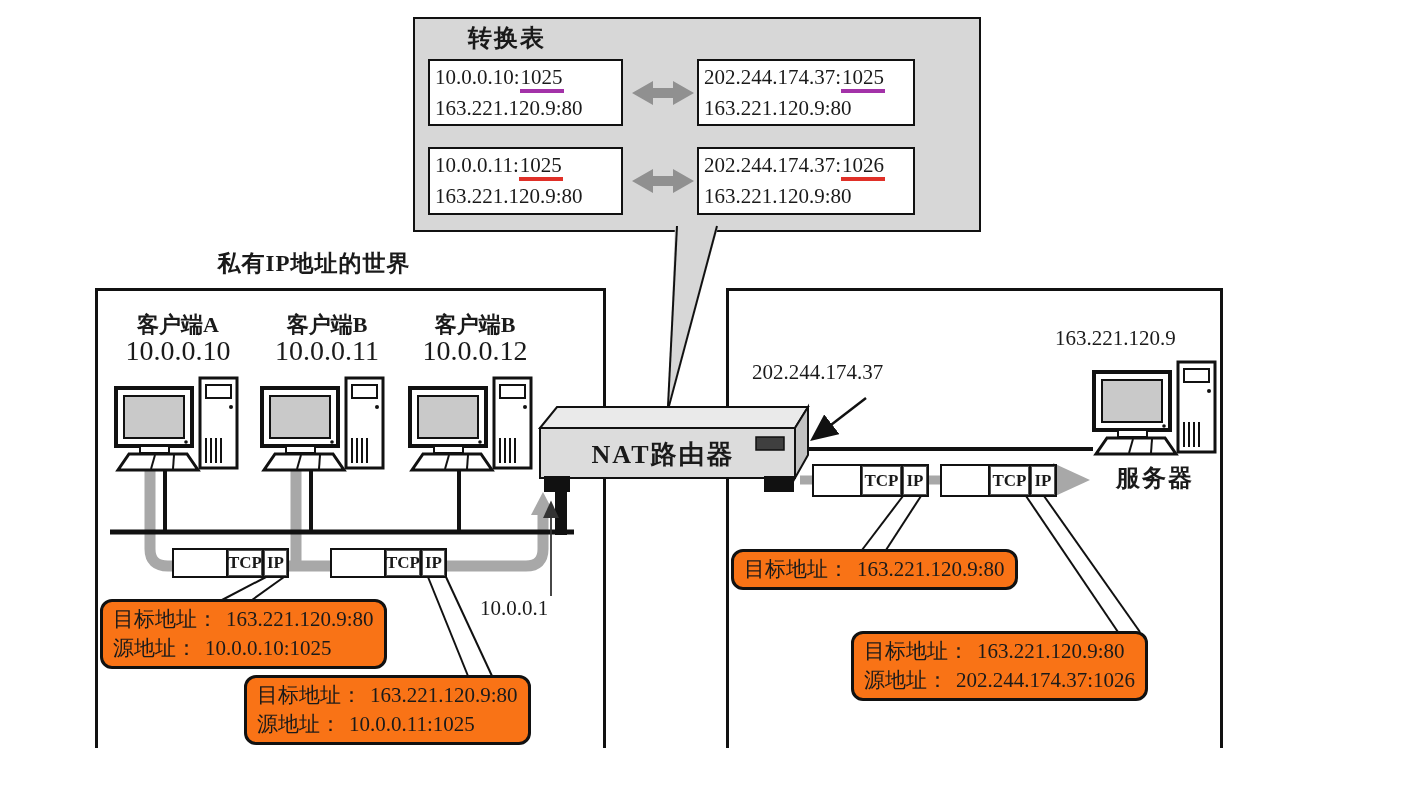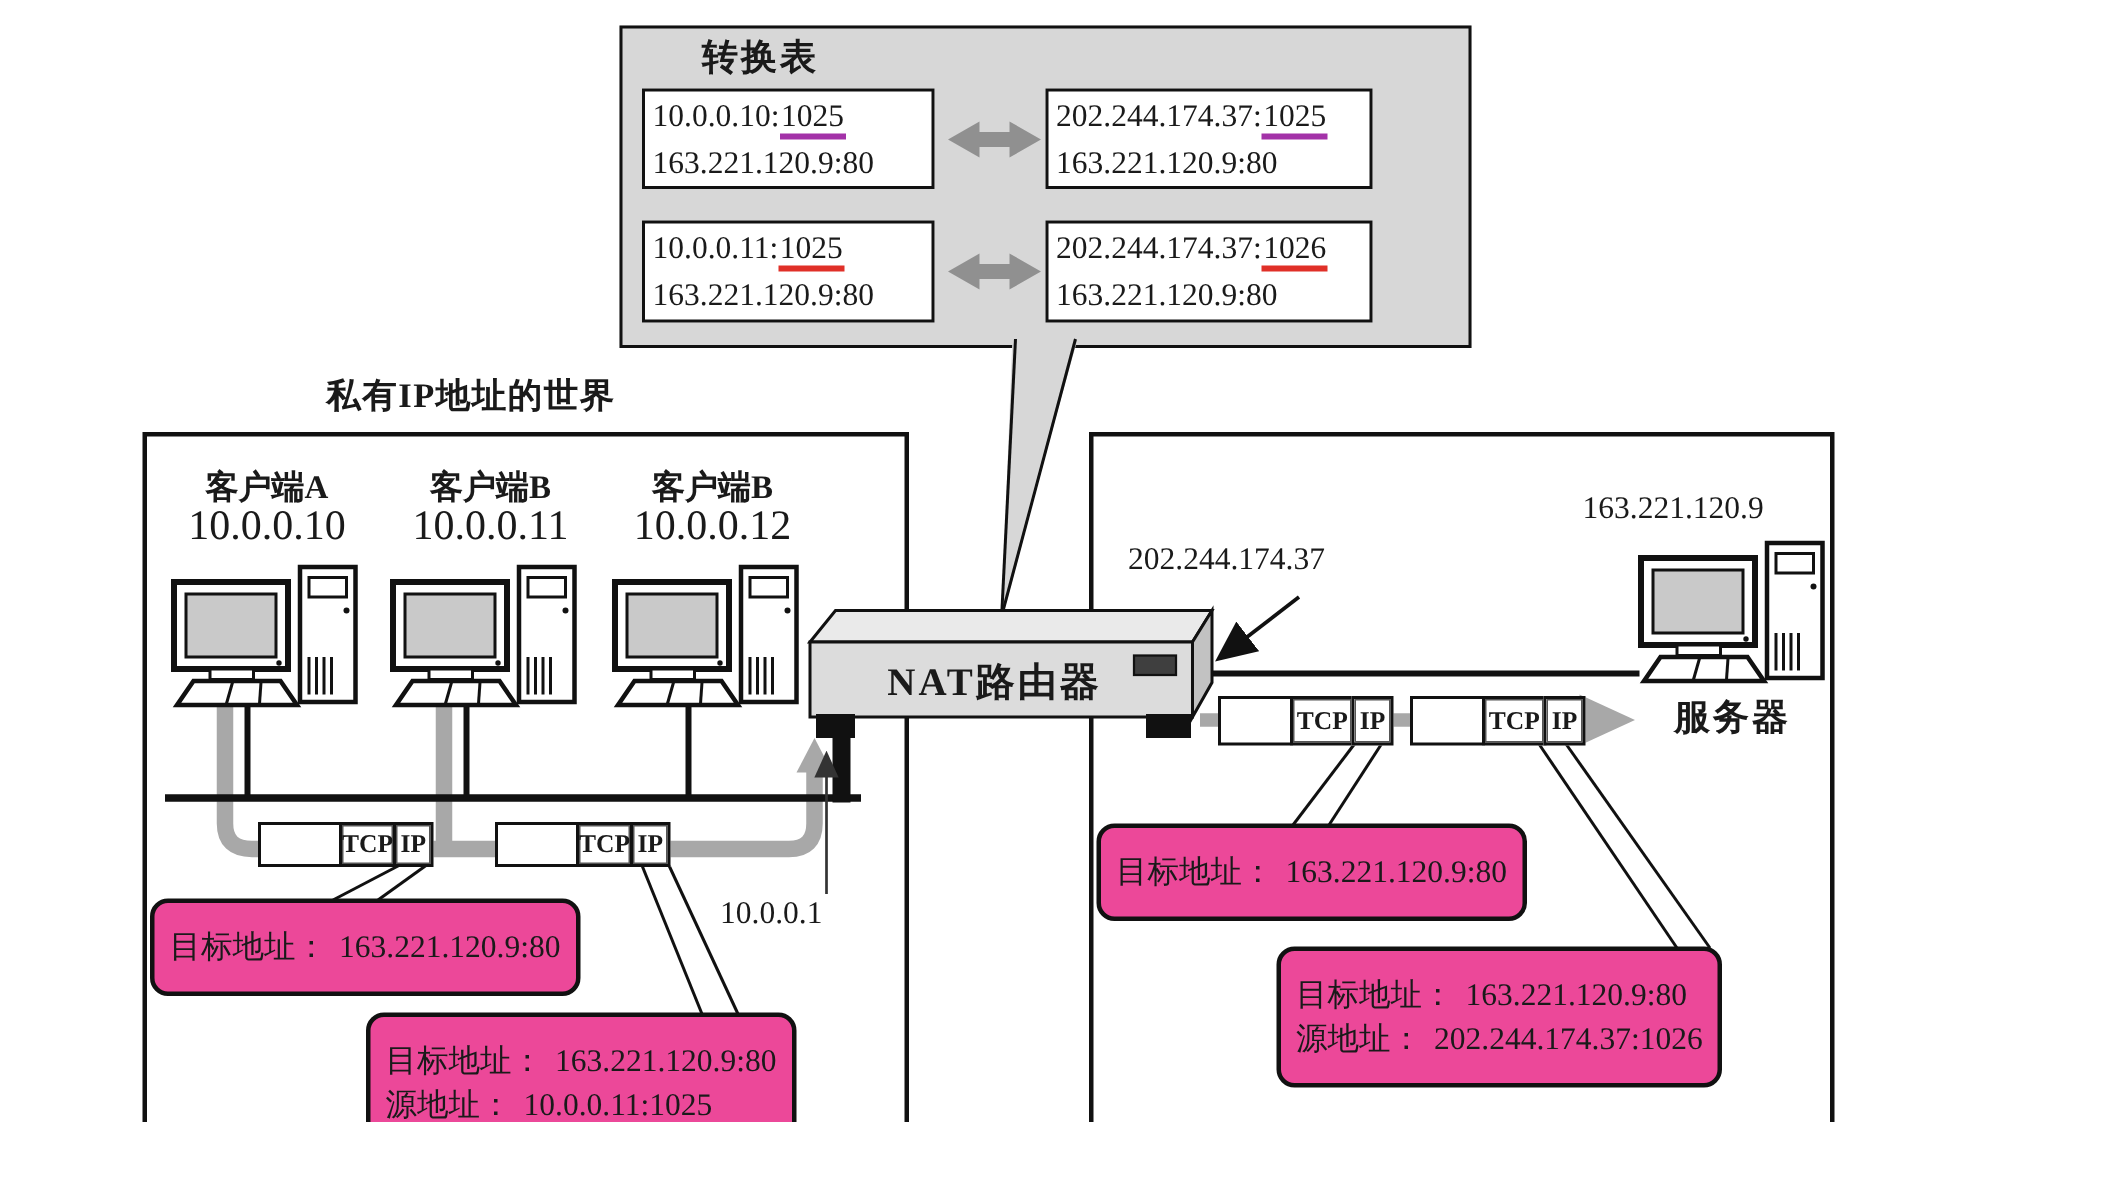--- a/index.html
+++ b/index.html
@@ -22,22 +22,22 @@
   .ip-label{font-size:21px;white-space:nowrap;}
   .router-label{font-size:26px;font-weight:bold;text-align:center;letter-spacing:2px;}
   .server-label{font-size:24px;font-weight:bold;text-align:center;letter-spacing:2px;}
   
   .packet{display:flex;align-items:stretch;}
   .packet .seg{border:2px solid #111;background:#fff;box-sizing:border-box;}
   .packet .seg + .seg{margin-left:-2px;}
   .packet .lbl{display:flex;align-items:center;justify-content:center;
                font-weight:bold;font-size:17px;box-shadow:inset 0 0 0 1px #555;}
   
-  .callout{background:#ec4899;border:3px solid #111;border-radius:12px;box-sizing:border-box;
-           font-size:21px;line-height:29px;padding:15px 10px;white-space:nowrap;}
+  .callout{background:#f97316;border:3px solid #111;border-radius:12px;box-sizing:border-box;
+           font-size:21px;line-height:29px;padding:3px 10px;white-space:nowrap;}
   .callout .val{margin-left:8px;}
   
   .watermark{font-family:"Liberation Sans","DejaVu Sans",sans-serif;font-size:19px;
              color:#b3b9bf;white-space:nowrap;}
   svg{display:block;}
   #overlay{position:absolute;left:0;top:0;pointer-events:none;}
 </style>
 </head>
 <body>
 
@@ -203,20 +203,21 @@
     <div class="seg lbl" style="width:28px;">IP</div>
   </div>
   <div class="abs packet" style="left:940px;top:464px;height:33px;">
     <div class="seg" style="width:50px;box-shadow:none;"></div>
     <div class="seg lbl" style="width:43px;">TCP</div>
     <div class="seg lbl" style="width:28px;">IP</div>
   </div>
 
   <div class="abs callout" style="left:100px;top:599px;">
     <div><span>目标地址：</span><span class="val">163.221.120.9:80</span></div>
+    <div><span>源地址：</span><span class="val">10.0.0.10:1025</span></div>
   </div>
   <div class="abs callout" style="left:244px;top:675px;">
     <div><span>目标地址：</span><span class="val">163.221.120.9:80</span></div>
     <div><span>源地址：</span><span class="val">10.0.0.11:1025</span></div>
   </div>
   <div class="abs callout" style="left:731px;top:549px;">
     <div><span>目标地址：</span><span class="val">163.221.120.9:80</span></div>
   </div>
   <div class="abs callout" style="left:851px;top:631px;">
     <div><span>目标地址：</span><span class="val">163.221.120.9:80</span></div>

